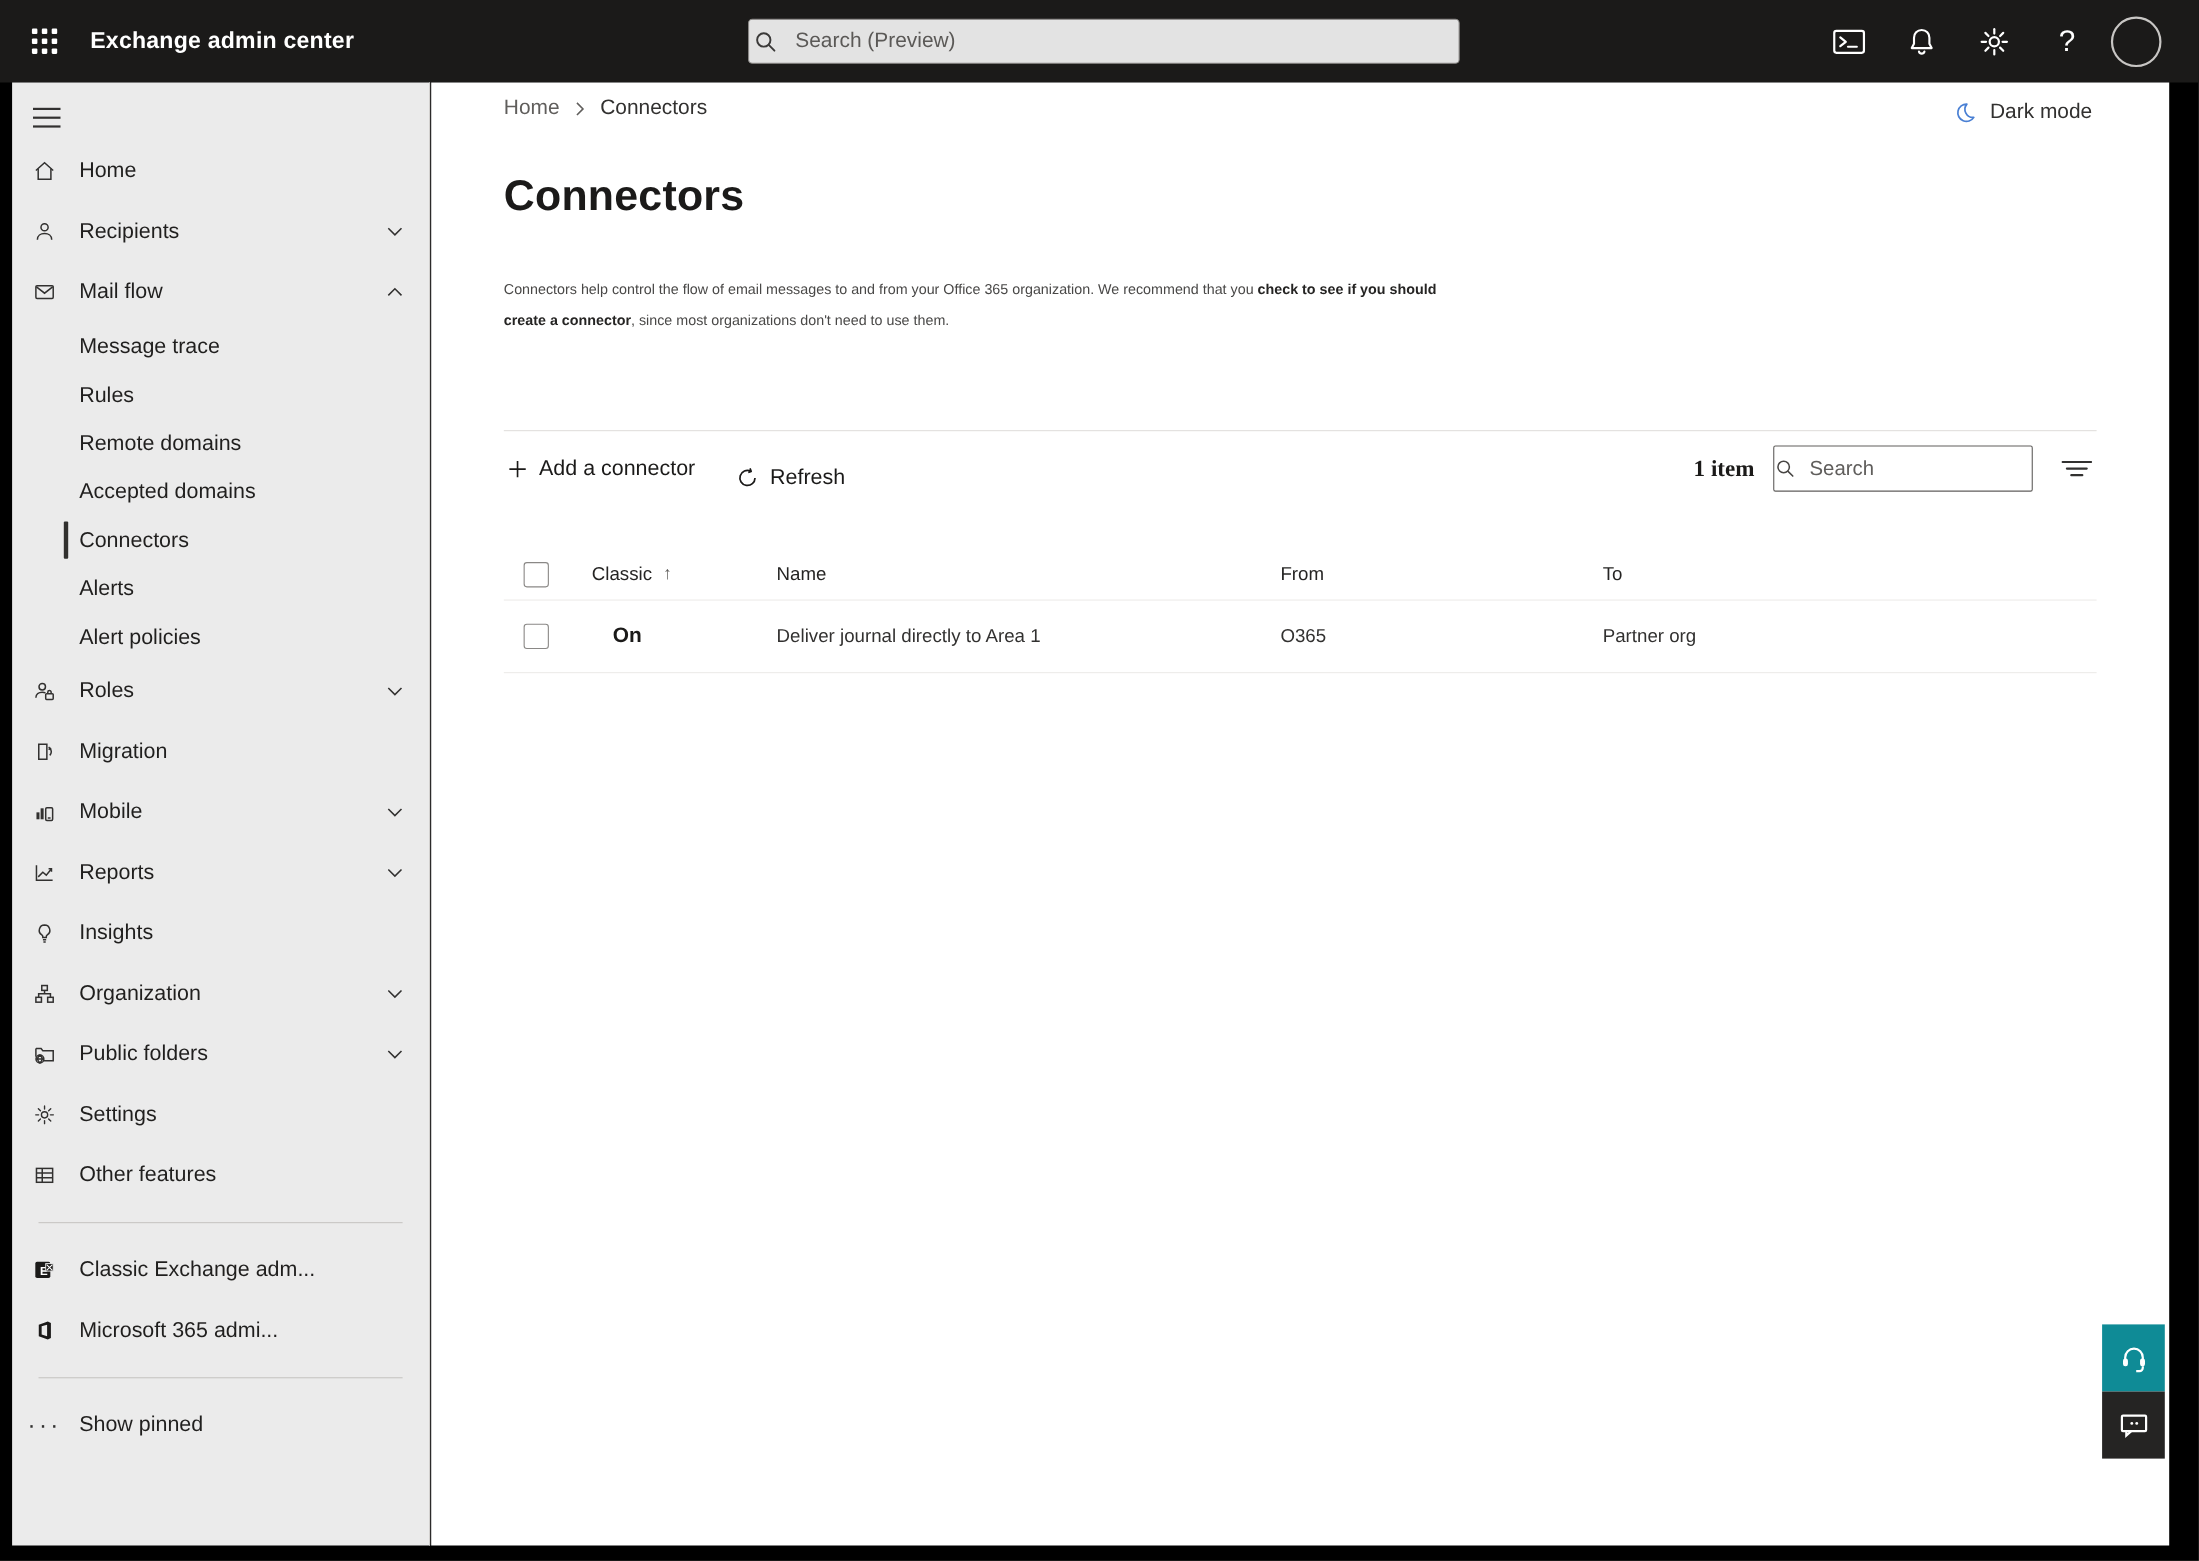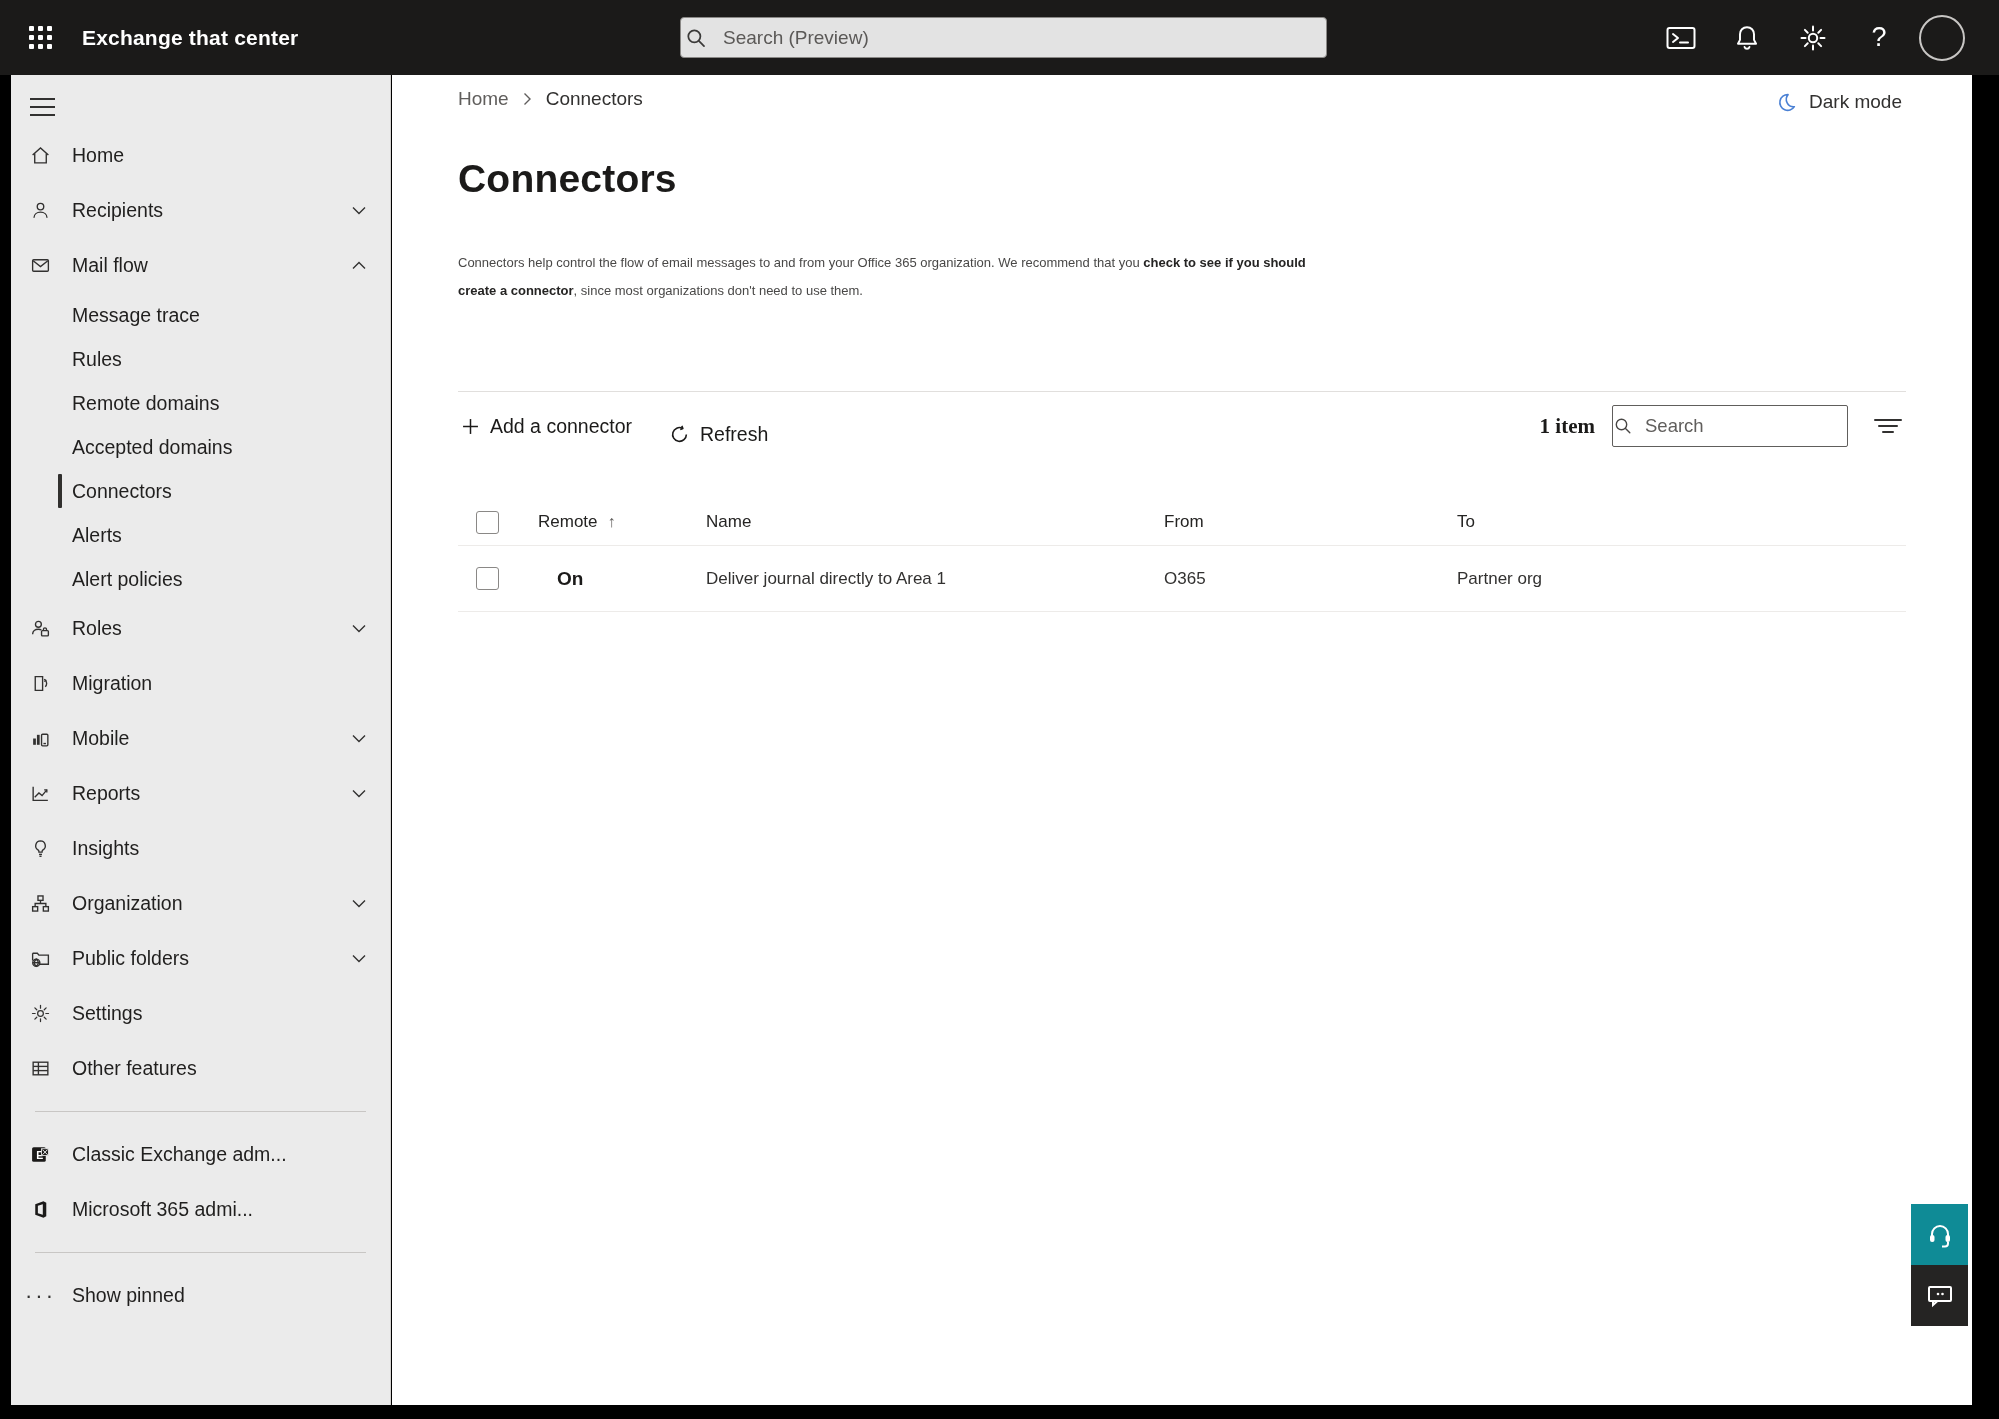--- a/index.html
+++ b/index.html
@@ -173,21 +173,21 @@
         <span></span>
         <span></span>
         <span></span>
         <span></span>
         <span></span>
         <span></span>
         <span></span>
         <span></span>
     </div>
   </div>
-  <div class="app-title">Exchange that center</div>
+  <div class="app-title">Exchange admin center</div>
 
   <div class="top-search">
     <span>
       <svg width="22" height="22" viewBox="0 0 20 20">
           <circle cx="8.5" cy="8.5" r="5.5" fill="none" stroke="#3b3a39" stroke-width="1.6"></circle>
           <line x1="12.8" y1="12.8" x2="17.3" y2="17.3" stroke="#3b3a39" stroke-width="1.6" stroke-linecap="round"></line>
         </svg>
     </span>
     <input type="text" placeholder="Search (Preview)" style="">
   </div>
@@ -552,21 +552,21 @@
       </div>
     </div>
   </div>
 
   <div class="ctable">
     <div class="trow head">
       <div class="cell-check">
         <div class="checkbox"></div>
       </div>
       <div class="col-label">
-        <span>Remote</span>
+        <span>Classic</span>
         <span class="sort-arrow">↑</span>
       </div>
       <div class="col-label">
         <span>Name</span>
       </div>
       <div class="col-label">
         <span>From</span>
       </div>
       <div class="col-label">
         <span>To</span>

